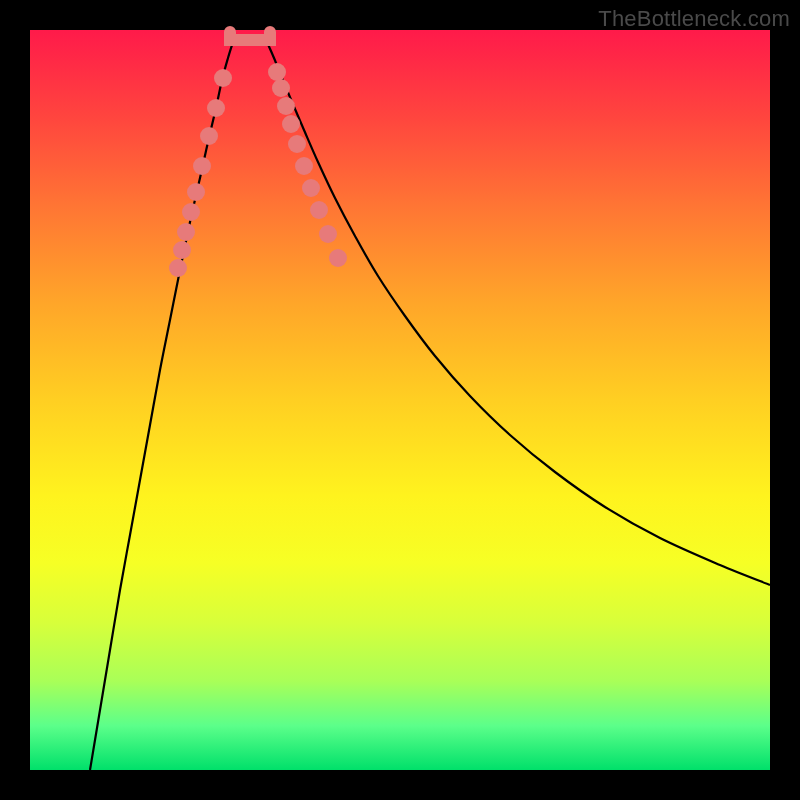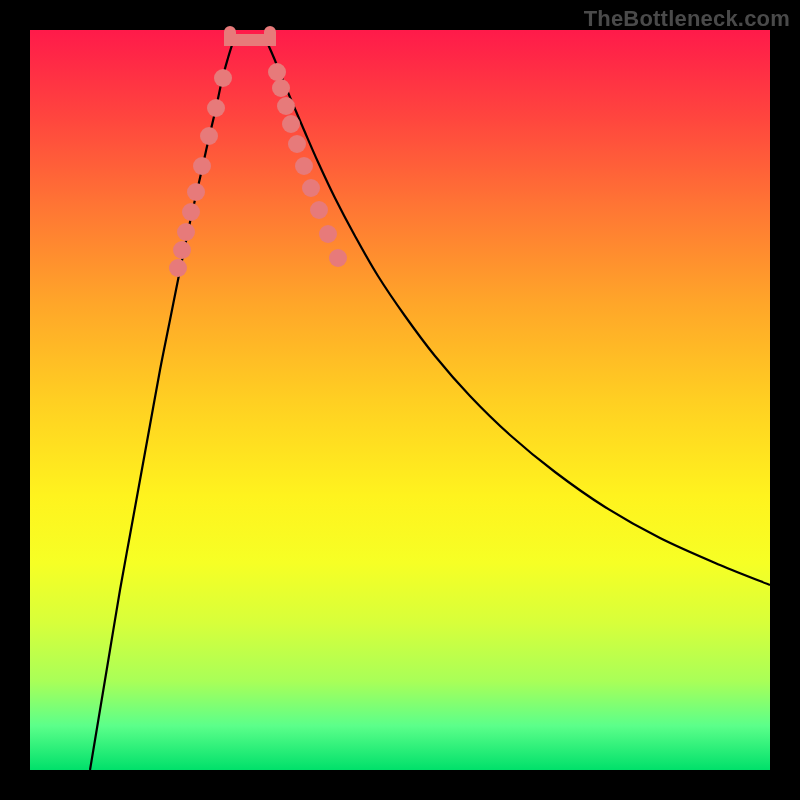--- a/index.html
+++ b/index.html
@@ -29,21 +29,21 @@
       #a9ff58 88%,
       #5cff8a 94%,
       #00e06a 100%);
   }
   .watermark {
     position: absolute;
     top: 6px;
     right: 10px;
     color: #4a4a4a;
     font-size: 22px;
-    font-weight: 700;
+    font-weight: 400;
     letter-spacing: 0.2px;
     z-index: 20;
   }
   svg.plot {
     position: absolute;
     left: 0;
     top: 0;
     width: 740px;
     height: 740px;
     overflow: visible;

